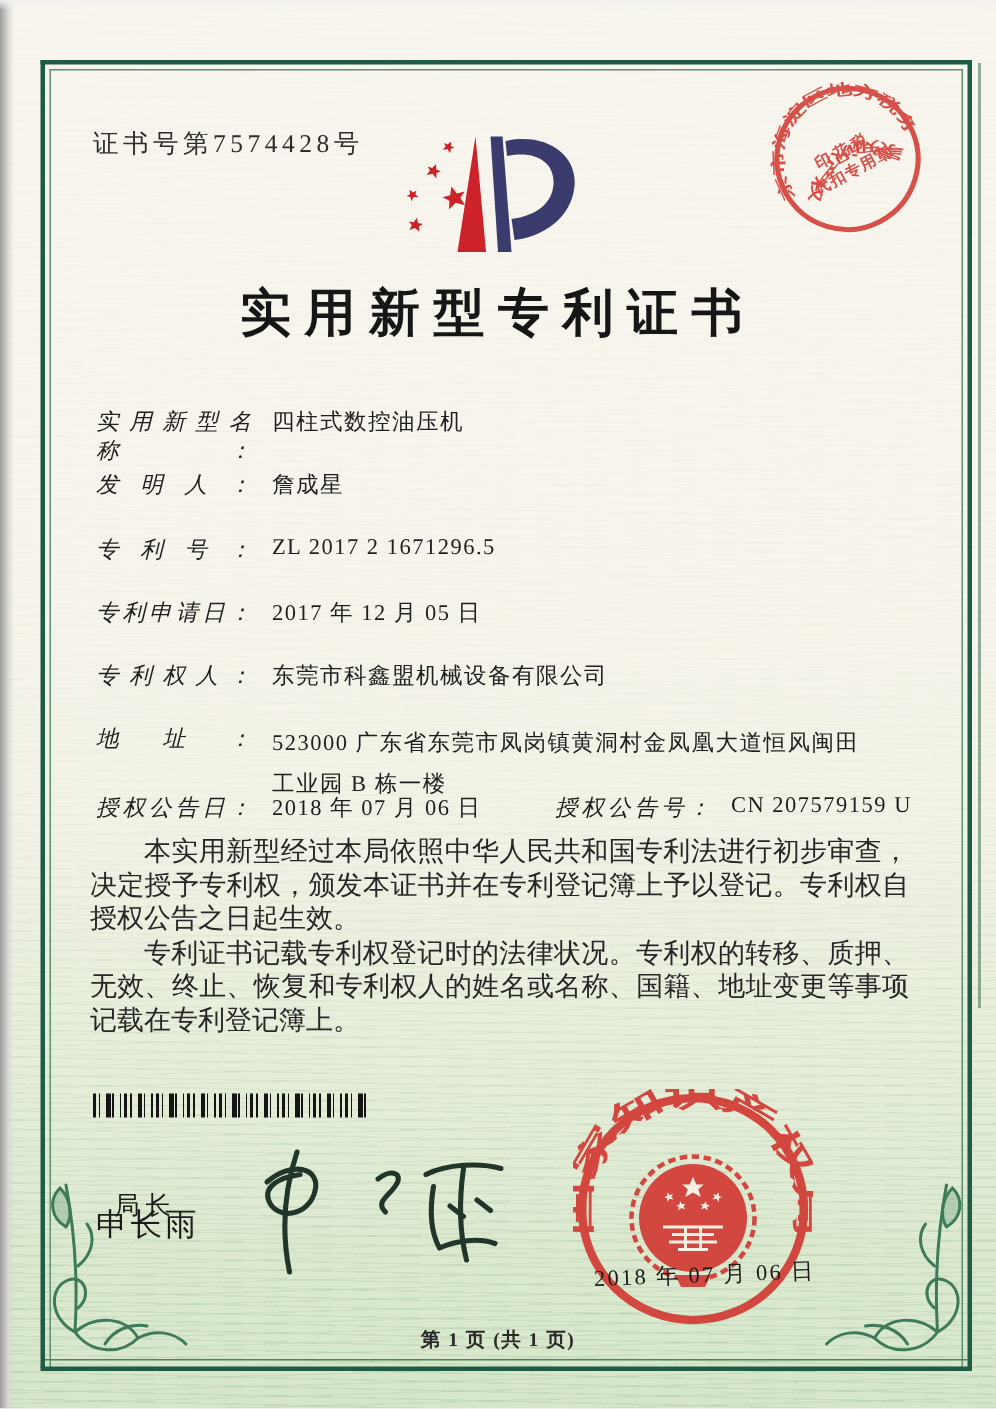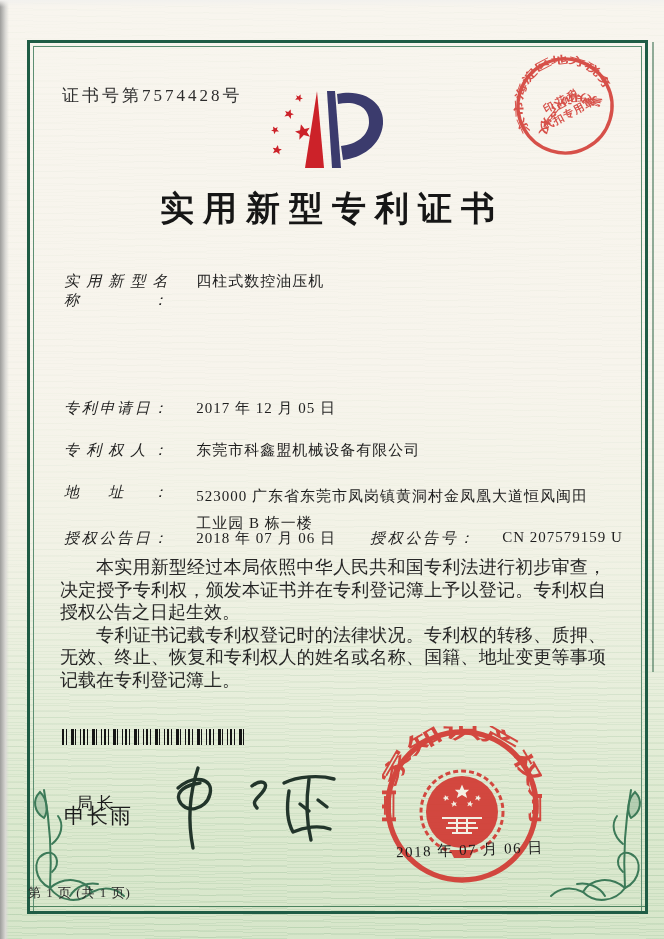--- a/index.html
+++ b/index.html
@@ -29,21 +29,21 @@
   .corner-flourish{position:absolute;width:96px;height:122px;}
   .corner-flourish.left{left:30px;top:788px;}
   .corner-flourish.right{left:549px;top:788px;transform:scaleX(-1);}
   
   .cert-no{position:absolute;left:62px;top:84px;font-size:17px;letter-spacing:3px;color:#2d2d2d;}
   .logo{position:absolute;left:265px;top:88px;width:124px;height:86px;}
   .title{position:absolute;left:28px;top:186px;width:608px;text-align:center;
     font-size:34px;font-weight:600;letter-spacing:9px;color:#161616;}
   .row{position:absolute;left:64px;width:545px;font-size:15px;color:#1e1e1e;letter-spacing:0.5px;}
   .flabel{display:inline-block;width:104px;text-align:justify;text-align-last:justify;vertical-align:top;font-style:italic;}
-  .fvalue{display:inline-block;margin-left:24px;letter-spacing:1px;vertical-align:top;}
+  .fvalue{display:inline-block;margin-left:9px;letter-spacing:1px;vertical-align:top;}
   .fvalue.addr{width:392px;line-height:27px;}
   .pair2{position:absolute;left:306px;top:0;white-space:nowrap;}
   .paras{position:absolute;left:60px;top:556px;width:546px;font-size:18px;
     line-height:22.5px;color:#262626;text-align:justify;}
   .paras p{margin:0;text-indent:2em;}
   .barcode{position:absolute;left:62px;top:729px;width:184px;height:16px;
     background:repeating-linear-gradient(90deg,
       #151515 0 2px, rgba(0,0,0,0) 2px 4px,
       #151515 4px 5px, rgba(0,0,0,0) 5px 9px,
       #151515 9px 12px, rgba(0,0,0,0) 12px 13px,
@@ -51,22 +51,22 @@
       #151515 18px 19px, rgba(0,0,0,0) 19px 21px);}
   .signer-title{position:absolute;left:64px;top:792px;font-size:17px;letter-spacing:4px;color:#1c1c1c;
     font-family:"Liberation Sans","DejaVu Sans",sans-serif;margin-left:12px;}
   .signer-name{position:absolute;left:64px;top:802px;font-size:21px;letter-spacing:2px;color:#1c1c1c;
     font-family:Liberation Serif, serif;}
   .signature{position:absolute;left:158px;top:756px;width:195px;height:102px;}
   .cnipa-seal{position:absolute;left:382px;top:726px;width:160px;height:160px;}
   .seal-date{position:absolute;left:396px;top:840px;width:190px;font-size:15px;letter-spacing:1.5px;
     color:#1b1b1b;transform:rotate(-2deg);z-index:5;}
   .tax-seal{position:absolute;left:513px;top:54px;width:104px;height:104px;transform:rotate(-28deg);}
-  .page-no{position:absolute;left:28px;top:884px;width:608px;text-align:left;font-size:13px;
-    letter-spacing:1px;color:#2a2a2a;}
+  .page-no{position:absolute;left:28px;top:884px;width:608px;text-align:center;font-size:13px;
+    letter-spacing:1px;color:#2a2a2a;font-weight:bold;}
   .paper-edge-line{position:absolute;left:652px;top:42px;width:2px;height:630px;background:rgba(58,110,80,0.55);}
   svg text{font-family:"Liberation Serif","DejaVu Serif",serif;}
 </style>
 </head>
 <body>
 
 <div id="photo">
   <div id="paper">
     <div class="wave-lines"></div>
 
@@ -136,20 +136,28 @@
         <text x="0" y="-3" font-size="10.5" fill="#d23a33" text-anchor="middle" font-weight="bold" letter-spacing="3">印花税</text>
         <text x="0" y="12" font-size="10.5" fill="#d23a33" text-anchor="middle" font-weight="bold" letter-spacing="1">代扣专用章</text>
       </g>
     </svg>
 
     <div class="title">实用新型专利证书</div>
 
     <div class="row" style="top:272px">
       <span class="flabel">实用新型名称：</span>
       <span class="fvalue">四柱式数控油压机</span>
+    </div>
+    <div class="row" style="top:314px">
+      <span class="flabel">发明人：</span>
+      <span class="fvalue">詹成星</span>
+    </div>
+    <div class="row" style="top:357px">
+      <span class="flabel">专利号：</span>
+      <span class="fvalue">ZL 2017 2 1671296.5</span>
     </div>
     <div class="row" style="top:399px">
       <span class="flabel">专利申请日：</span>
       <span class="fvalue">2017 年 12 月 05 日</span>
     </div>
     <div class="row" style="top:441px">
       <span class="flabel">专利权人：</span>
       <span class="fvalue">东莞市科鑫盟机械设备有限公司</span>
     </div>
     <div class="row" style="top:483px">

